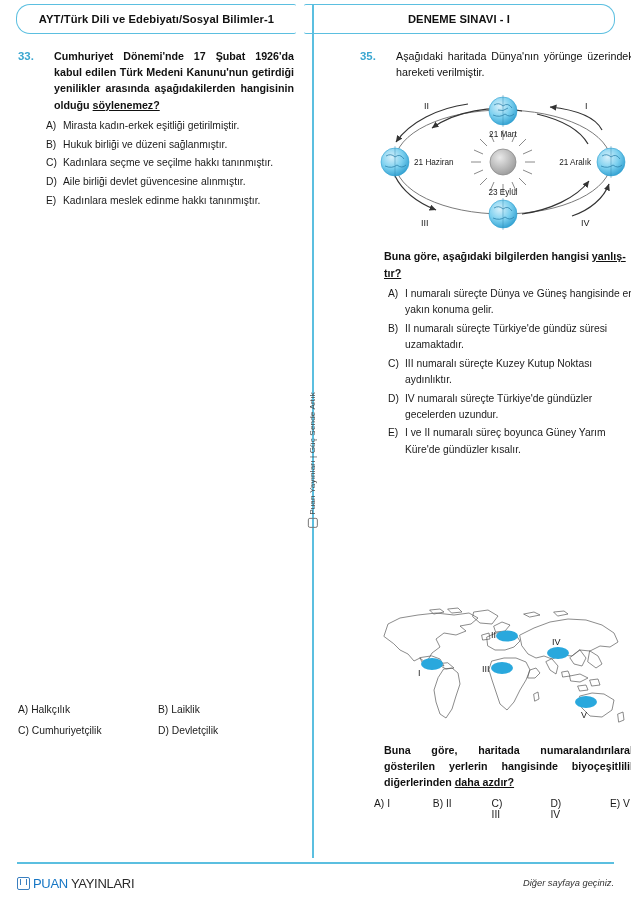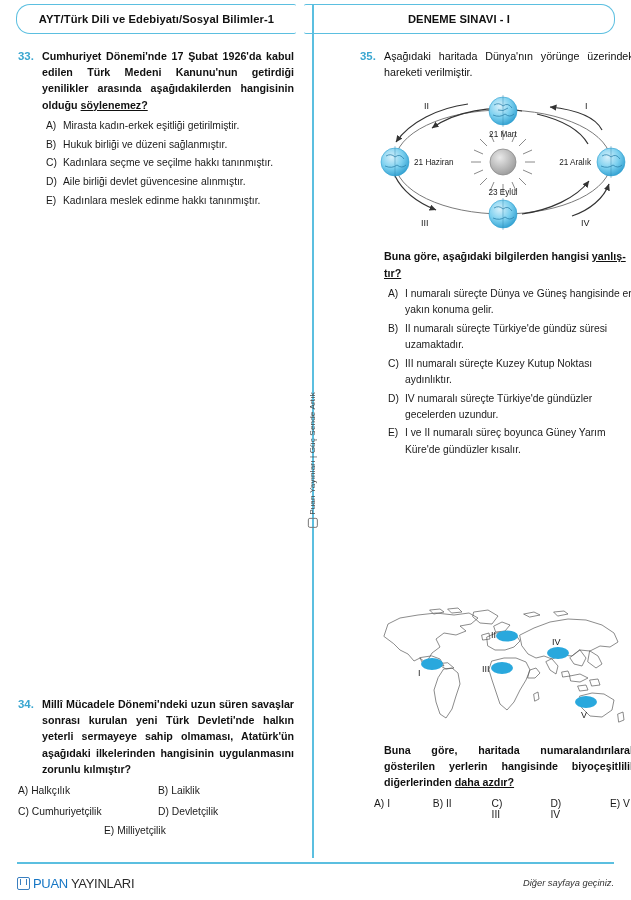--- a/index.html
+++ b/index.html
@@ -86,21 +86,21 @@
   .col {
     position: absolute;
     top: 48px;
     width: 276px;
   }
   .col-left  { left: 18px; }
   .col-right { left: 348px; margin-left: 12px; }
 
   
   .q { position: relative; margin-bottom: 8px; }
-  .q-head { display: flex; align-items: flex-start; }
+  .q-head { display: flex; align-items: flex-start; gap: 12px; }
   .q-num {
     color: #3aa6d0;
     font-weight: bold;
     font-size: 11.4px;
     width: 24px;
     flex: 0 0 24px;
     line-height: 16.2px;
   }
   .q-stem {
     flex: 1;
@@ -277,45 +277,37 @@
         <span class="opt-t">Aile birliği devlet güvencesine alınmıştır.</span>
       </div>
       <div class="opt">
         <span class="opt-k">E)</span>
         <span class="opt-t">Kadınlara meslek edinme hakkı tanınmıştır.</span>
       </div>
     </div>
   </div>
 
   <div class="q" style="position:absolute; top:648px; left:0; width:276px;">
-    <div class="q-head">
-      <div class="q-num">34.</div>
-      <div class="q-stem">Millî Mücadele Dönemi'ndeki uzun süren savaşlar sonrası kurulan yeni Türk Devleti'nde halkın yeterli sermayeye sahip olmaması, Atatürk'ün aşağıdaki ilkelerinden hangisinin uygulanmasını zorunlu kılmıştır?</div>
-    </div>
     <div class="opts-grid">
       <div>
         <span>A)</span>
         <span>Halkçılık</span>
       </div>
       <div>
         <span>B)</span>
         <span>Laiklik</span>
       </div>
       <div>
         <span>C)</span>
         <span>Cumhuriyetçilik</span>
       </div>
       <div>
         <span>D)</span>
         <span>Devletçilik</span>
       </div>
-    </div>
-    <div class="opts-center">
-      <span>E)</span>
-      <span>Milliyetçilik</span>
     </div>
   </div>
 
 </div>
 
 <div class="col col-right">
 
   <div class="q">
     <div class="q-head">
       <div class="q-num">35.</div>

